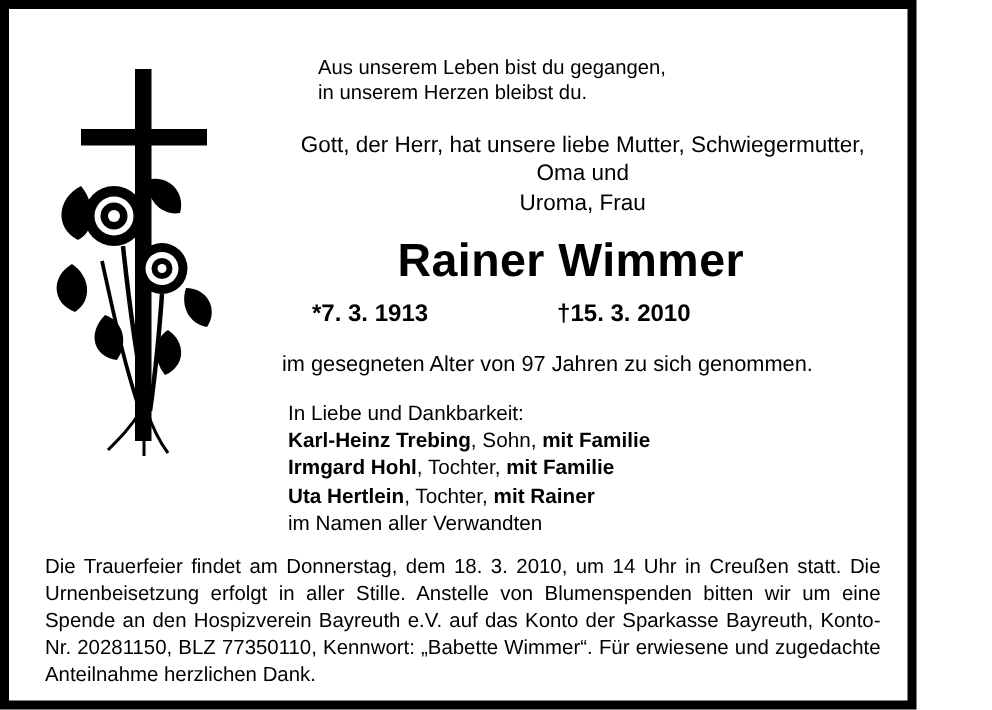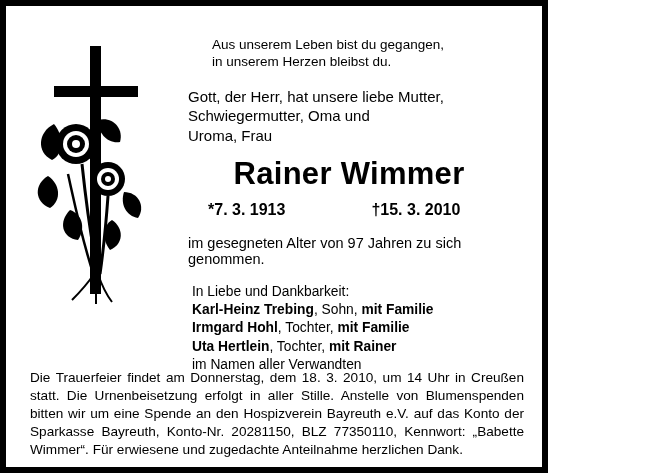--- a/index.html
+++ b/index.html
@@ -10,21 +10,21 @@
   body {
     width: 661px;
     height: 473px;
     font-family: "Liberation Sans", sans-serif;
     color: #000000;
     overflow: hidden;
   }
   .obituary {
     position: relative;
     box-sizing: border-box;
-    width: 548px;
+    width: 611px;
     height: 473px;
     background: #ffffff;
     border: 6px solid #000000;
     padding: 0;
   }
   .inner {
     position: relative;
     box-sizing: border-box;
     width: 100%;
     height: 100%;
@@ -49,20 +49,21 @@
   .verse {
     font-size: 13.5px;
     line-height: 1.28;
     margin-left: 30px;
   }
   .intro {
     font-size: 15px;
     line-height: 1.3;
     margin-top: 16px;
     margin-left: 6px;
+    text-align: center;
   }
   .name {
     text-align: center;
     font-size: 31px;
     font-weight: bold;
     letter-spacing: 0.3px;
     margin-top: 11px;
     margin-left: -10px;
   }
   .dates {

